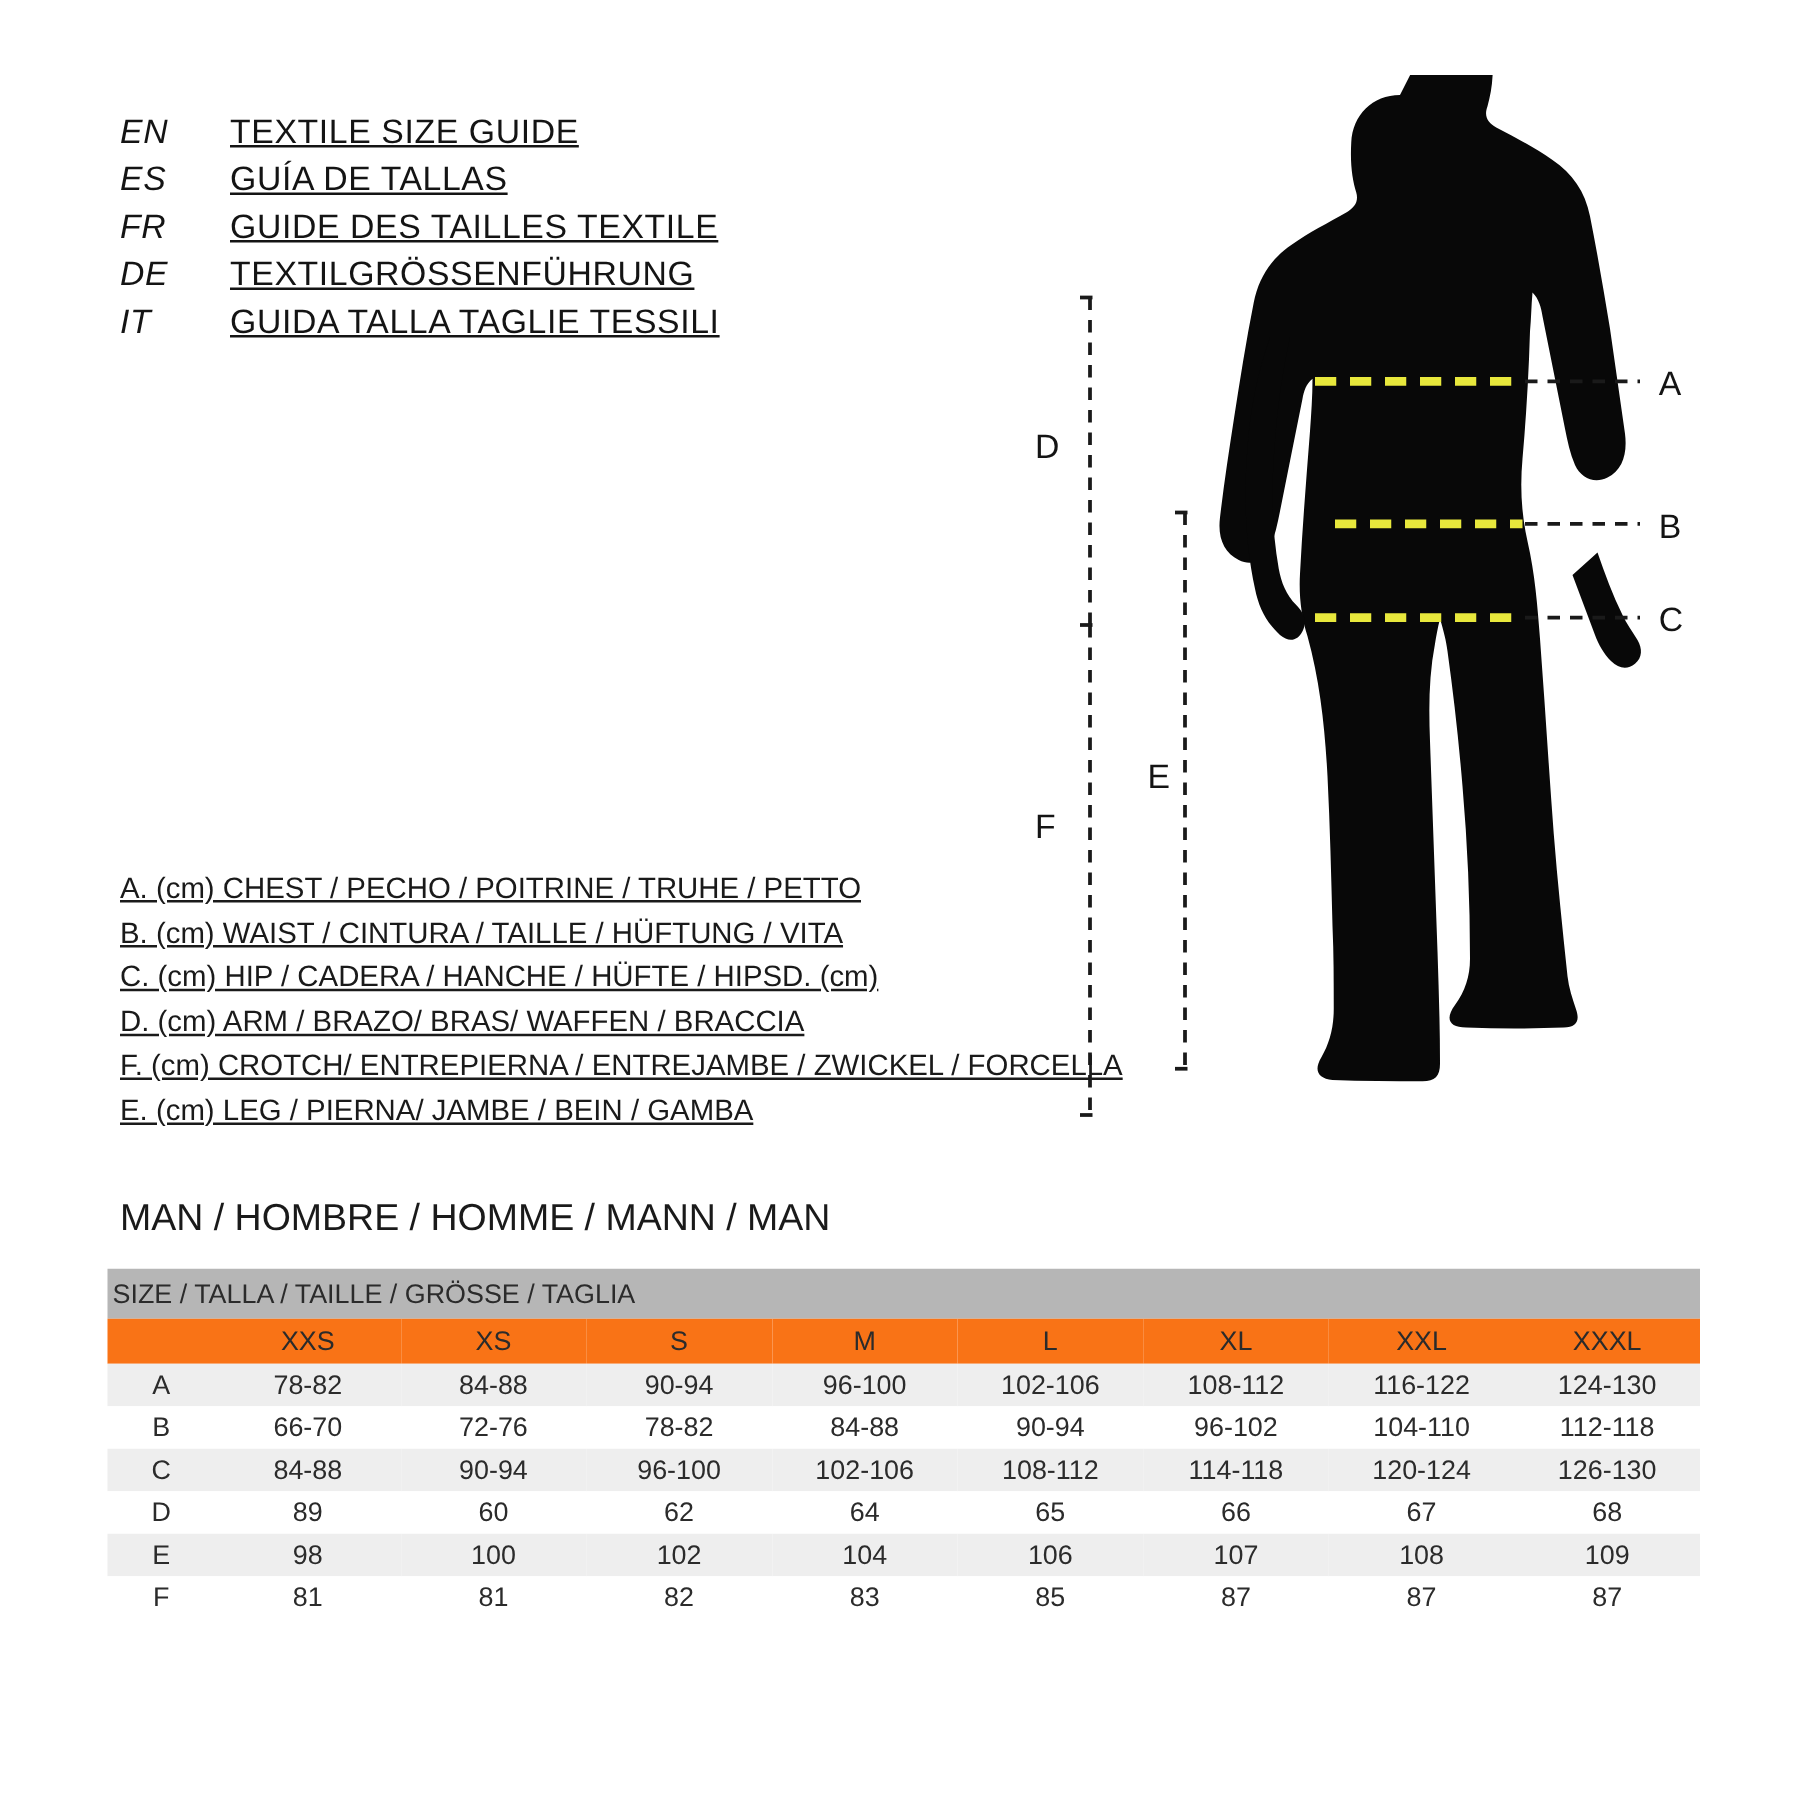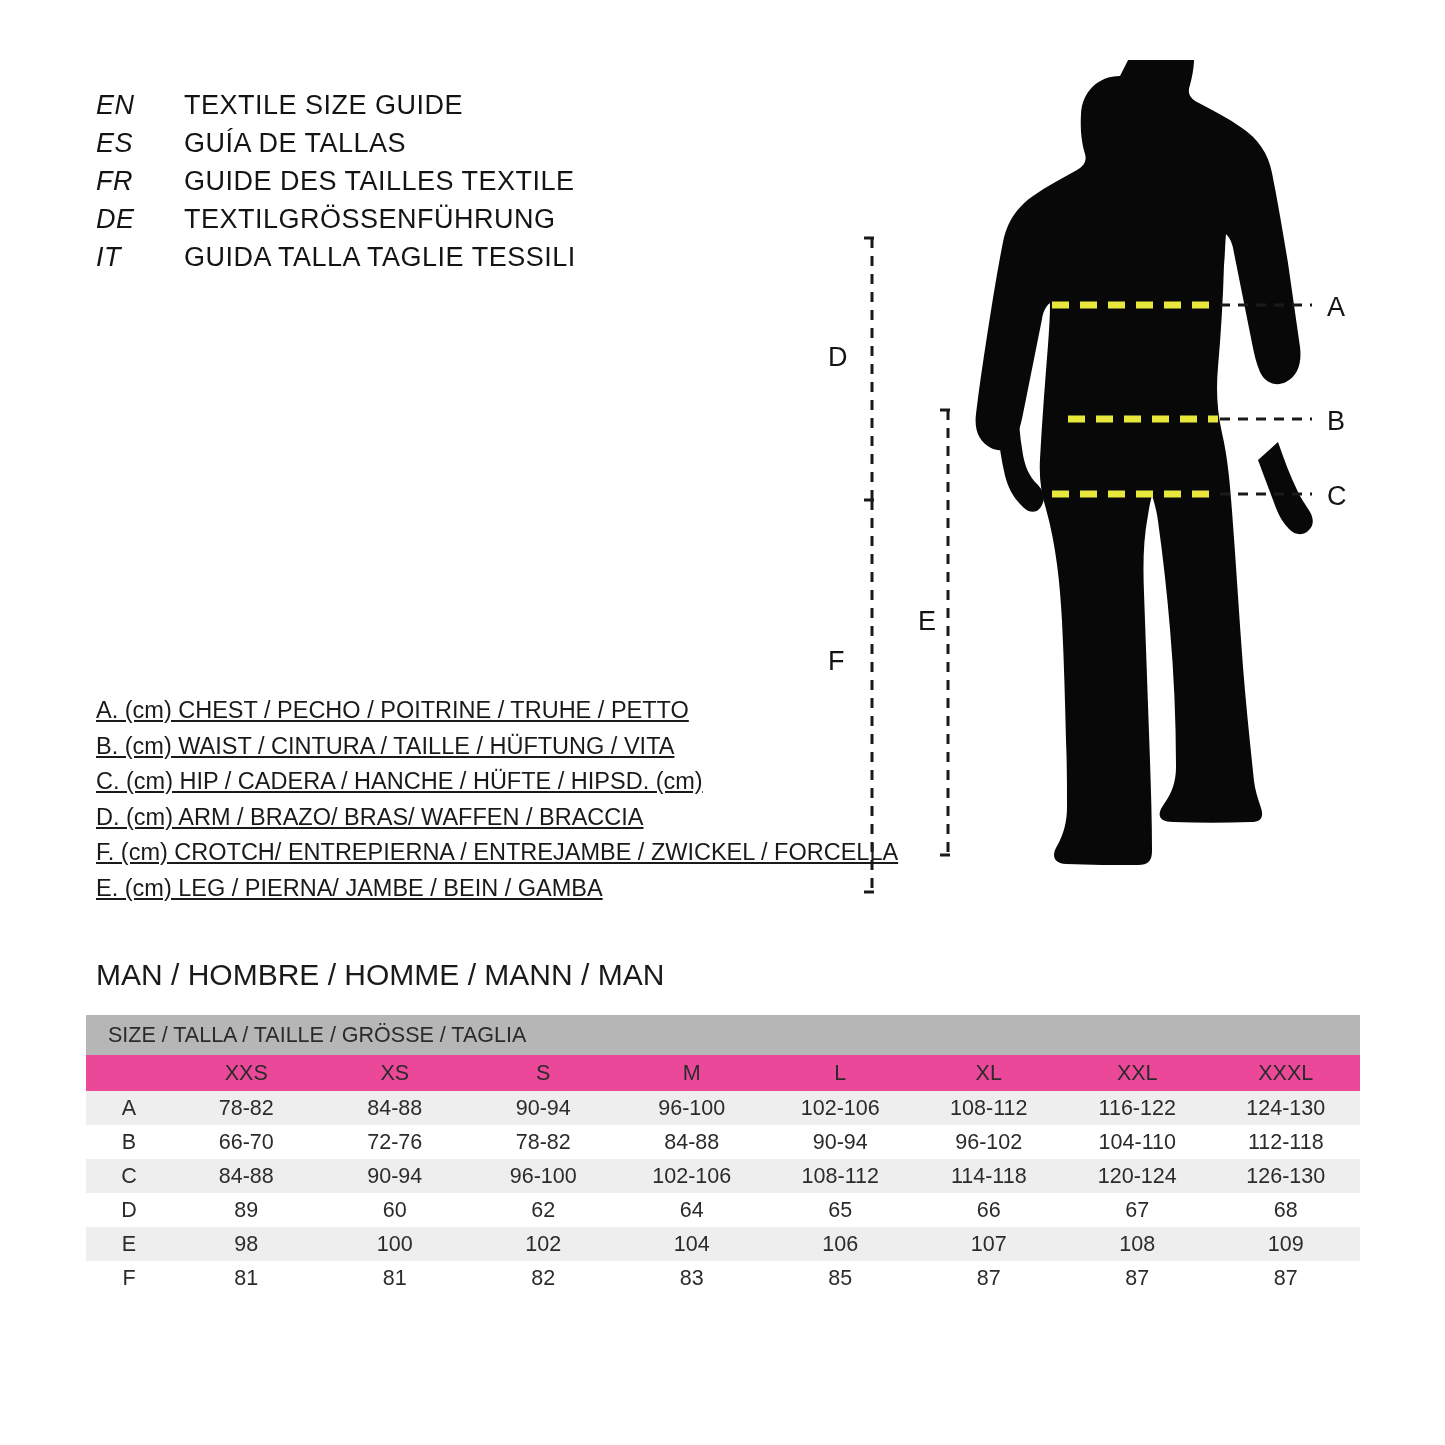--- a/index.html
+++ b/index.html
@@ -31,20 +31,21 @@
     line-height: 38px;
     color: #141414;
   }
   .title-row .lang {
     width: 88px;
     flex: 0 0 88px;
     font-style: italic;
   }
   .title-row .txt {
     flex: 1 1 auto;
+    text-decoration: underline;
   }
 
   
   .legend {
     position: absolute;
     left: 96px;
     top: 693px;
     width: 790px;
     text-decoration: underline;
   }
@@ -91,27 +92,27 @@
     text-align: center;
     font-size: 21.5px;
     color: #2b2b2b;
     font-weight: normal;
     height: 34px;
     padding: 0;
   }
   tr.head-row td {
     background: #b6b6b6;
     text-align: left;
-    padding-left: 22px;
+    padding-left: 4px;
     font-size: 21.5px;
     color: #2b2b2b;
     height: 40px;
   }
   tr.col-row td {
-    background: #ec4899;
+    background: #f97316;
     height: 36px;
   }
   tr.band td {
     background: #eeeeee;
   }
   tr.plain td {
     background: #ffffff;
   }
   td.rowlabel {
     text-align: left;

